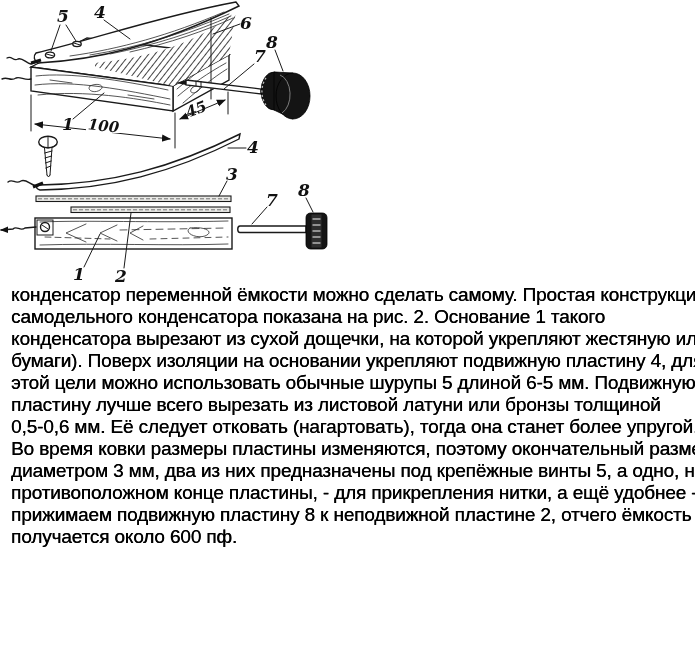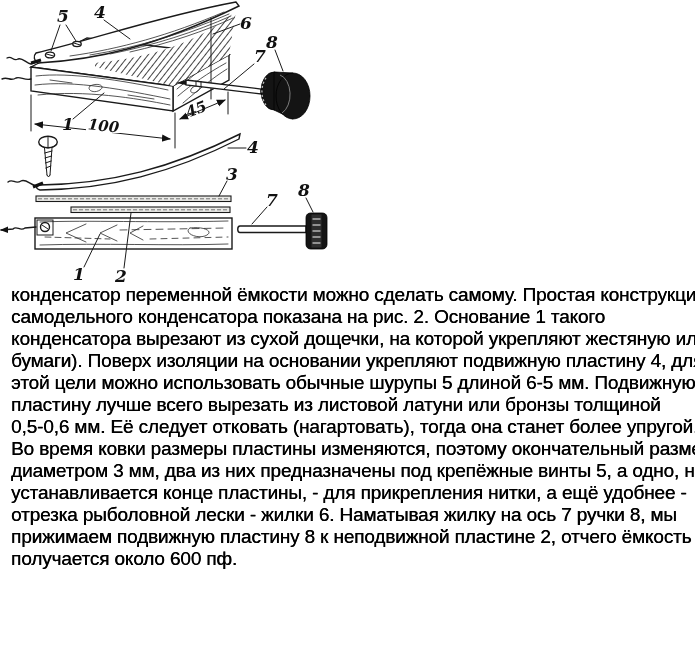--- a/index.html
+++ b/index.html
@@ -242,19 +242,18 @@
   <div class="article">
       <div class="line">конденсатор переменной ёмкости можно сделать самому. Простая конструкция</div>
       <div class="line">самодельного конденсатора показана на рис. 2. Основание 1 такого</div>
       <div class="line">конденсатора вырезают из сухой дощечки, на которой укрепляют жестяную или</div>
       <div class="line">бумаги). Поверх изоляции на основании укрепляют подвижную пластину 4, для</div>
       <div class="line">этой цели можно использовать обычные шурупы 5 длиной 6-5 мм. Подвижную</div>
       <div class="line">пластину лучше всего вырезать из листовой латуни или бронзы толщиной</div>
       <div class="line">0,5-0,6 мм. Её следует отковать (нагартовать), тогда она станет более упругой.</div>
       <div class="line">Во время ковки размеры пластины изменяются, поэтому окончательный размер</div>
       <div class="line">диаметром 3 мм, два из них предназначены под крепёжные винты 5, а одно, на</div>
-      <div class="line">устанавливается конце пластины, - для прикрепления нитки, а ещё удобнее -</div>
-      <div class="line">отрезка рыболовной лески - жилки 6. Наматывая жилку на ось 7 ручки 8, мы</div>
+      <div class="line">противоположном конце пластины, - для прикрепления нитки, а ещё удобнее -</div>
       <div class="line">прижимаем подвижную пластину 8 к неподвижной пластине 2, отчего ёмкость</div>
       <div class="line">получается около 600 пф.</div>
     </div>
 
 </div>
 
 </body></html>

